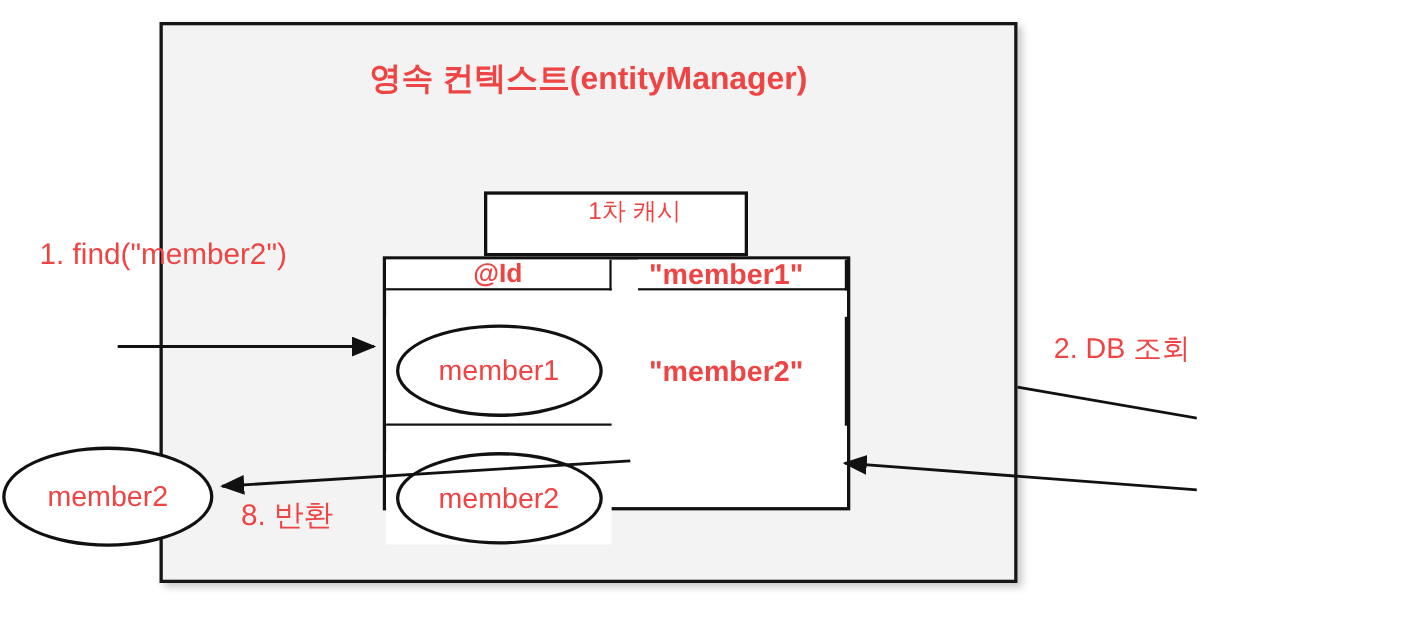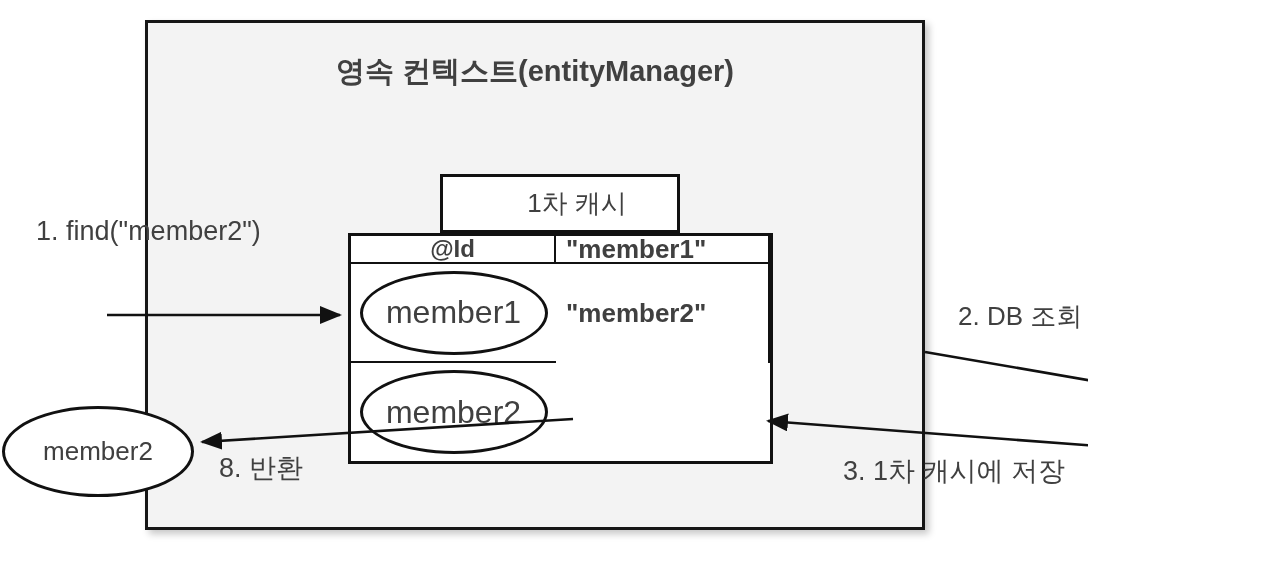--- a/index.html
+++ b/index.html
@@ -1,52 +1,52 @@
 <!DOCTYPE html>
 <html><head>
 <meta charset="utf-8">
 <style>
   html,body{margin:0;padding:0;background:#ffffff;}
   .stage{
     position:relative;width:1088px;height:564px;overflow:hidden;
-    font-family:"Liberation Sans", sans-serif;color:#404040;background:#fff;
+    font-family:"Liberation Sans", sans-serif;color:#ef4444;background:#fff;
   }
   
   .big-box{
     position:absolute;left:145px;top:20px;width:780px;height:510px;
     background:#f3f3f3;border:3px solid #161616;box-sizing:border-box;
     box-shadow:4px 4px 7px rgba(0,0,0,0.22);z-index:1;
   }
   .title{
     position:absolute;left:145px;top:52px;width:780px;text-align:center;
     font-size:29px;font-weight:bold;z-index:4;letter-spacing:0px;
   }
   
   .cache-box{
     position:absolute;left:440px;top:174px;width:240px;height:59px;
     background:#ffffff;border:3px solid #111;box-sizing:border-box;
-    display:flex;align-items:center;justify-content:center;
-    font-size:26px;z-index:2;padding-left:34px;
+    display:flex;justify-content:center;
+    font-size:22px;z-index:2;padding-left:34px;
   }
   
   .cache-table{
     position:absolute;left:348px;top:233px;width:425px;height:231px;
     border:3px solid #111;box-sizing:border-box;background:#fff;z-index:2;
-    display:grid;grid-template-columns:205px 1fr;grid-template-rows:28px 99px 1fr;
+    display:grid;grid-template-columns:205px 1fr;grid-template-rows:28px 99px 1fr;gap:24px;
   }
   .cell{box-sizing:border-box;display:flex;align-items:center;background:#fff;}
   .cell.col1{border-right:2px solid #111;}
   .cell.hdr{border-bottom:2px solid #111;justify-content:center;font-weight:bold;font-size:24px;}
   .cell.row1{border-bottom:2px solid #111;}
   .cell.id{font-weight:bold;font-size:26px;padding-left:10px;}
   .cell.ent{justify-content:center;}
   .ellipse{
     width:188px;height:84px;border:3px solid #111;border-radius:50%;
     background:#fff;box-sizing:border-box;
-    display:flex;align-items:center;justify-content:center;font-size:32px;
+    display:flex;align-items:center;justify-content:center;font-size:26px;
   }
   
   .result-ellipse{
     position:absolute;left:2px;top:406px;width:192px;height:91px;
     border:3px solid #111;border-radius:50%;background:#fff;box-sizing:border-box;
     display:flex;align-items:center;justify-content:center;font-size:26px;z-index:3;
   }
   
   .overlay{position:absolute;left:0;top:0;width:1280px;height:564px;z-index:3;pointer-events:none;}
   
@@ -116,18 +116,17 @@
 
     <line x1="1150" y1="450" x2="768" y2="421" stroke="#111" stroke-width="2.6" marker-end="url(#ah)"></line>
 
     <line x1="573" y1="419" x2="202" y2="442" stroke="#111" stroke-width="2.6" marker-end="url(#ah)"></line>
   </svg>
 
   <div class="note n1">
     <div>1. find("member2")</div>
   </div>
   <div class="note n2">2. DB 조회</div>
-  <div class="note n3">3. 1차 캐시에 저장</div>
   <div class="note n4">8. 반환</div>
 
   <div class="db-label">DB</div>
 
 </div>
 
 </body></html>

